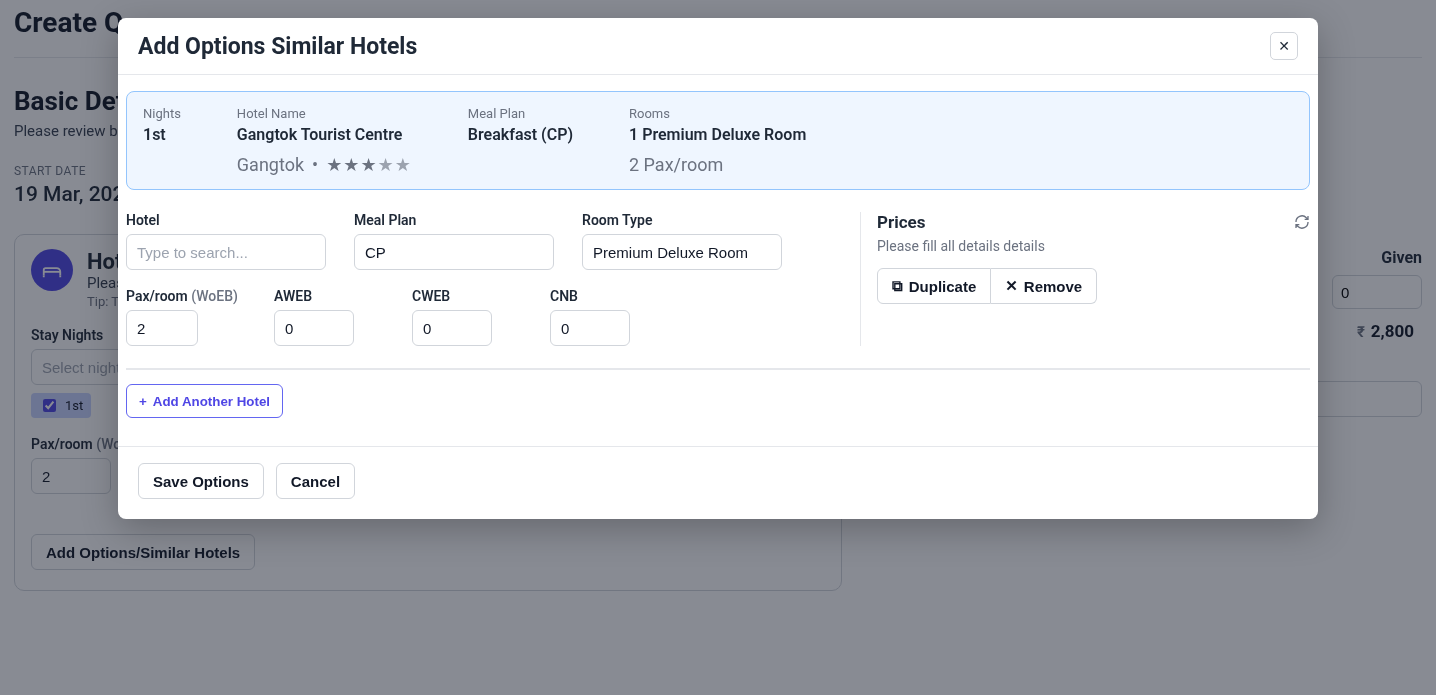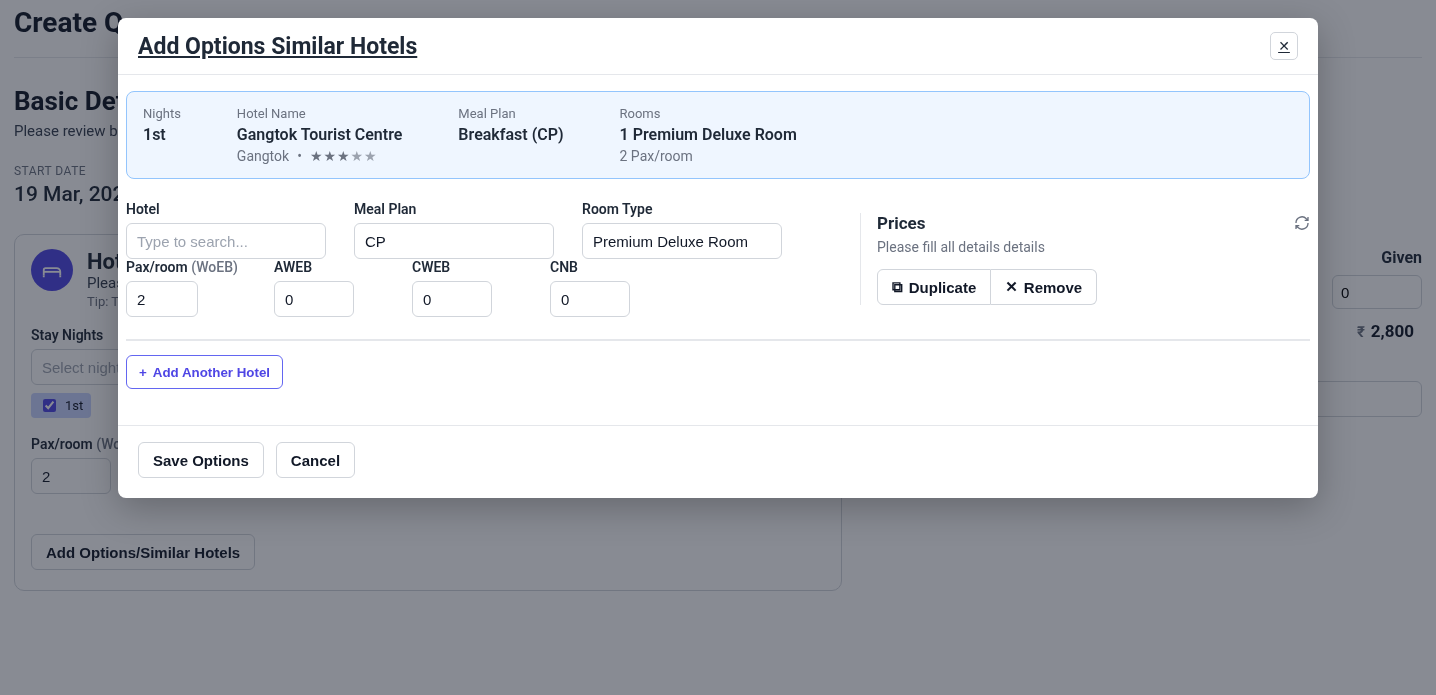--- a/index.html
+++ b/index.html
@@ -149,21 +149,20 @@
     width: 1200px;
     margin-top: 18px;
     background: #fff;
     border-radius: 8px;
     box-shadow: 0 10px 36px rgba(0,0,0,0.25);
   }
   .modal-head {
     display: flex; align-items: center; justify-content: space-between;
     padding: 14px 20px;
     border-bottom: 1px solid #e5e7eb;
-    text-decoration: underline;
   }
   .modal-title { font-size: 23px; font-weight: 700; }
   .close-btn {
     width: 28px; height: 28px;
     border: 1px solid #d1d5db;
     border-radius: 5px;
     display: inline-flex; align-items: center; justify-content: center;
     cursor: pointer;
     background: #fff;
   }
@@ -172,26 +171,26 @@
   .summary-card {
     border: 1px solid #93c5fd;
     background: #eff6ff;
     border-radius: 8px;
     padding: 14px 16px;
     display: flex;
     gap: 56px;
   }
   .sc-label { font-size: 13px; color: #6b7280; }
   .sc-value { font-size: 16px; font-weight: 600; margin-top: 4px; }
-  .sc-sub { font-size: 14px; color: #6b7280; margin-top: 4px; display: flex; align-items: center; gap: 8px;}
+  .sc-sub { font-size: 18px; color: #6b7280; margin-top: 10px; display: flex; align-items: center; gap: 8px;}
   .stars { color: #9ca3af; letter-spacing: 1px; }
   .stars .filled { color: #6b7280; }
 
   .form-grid {
-    display: flex; gap: 20px; margin-top: 22px; align-items: center;
+    display: flex; gap: 20px; margin-top: 22px;
   }
   .form-left { flex: 1; }
   .form-right {
     width: 450px;
     border-left: 1px solid #e5e7eb;
     padding-left: 16px;
   }
   .fields-row { display: flex; gap: 28px; }
   .field-label { font-size: 14px; font-weight: 600; margin-bottom: 6px; }
 
@@ -211,21 +210,21 @@
     background: #fff;
     display: inline-flex; align-items: center; gap: 6px;
     height: 34px; padding: 0 12px;
     border-radius: 6px; font-weight: 600;
     cursor: pointer;
   }
 
   .modal-foot {
     border-top: 1px solid #e5e7eb;
     padding: 16px 20px 20px;
-    margin-top: 36px;
+    margin-top: 28px;
     display: flex; gap: 12px;
   }
 
   svg { display: block; }
 </style>
 </head>
 <body>
 
 <div class="page">
   <h1>Create Q</h1>
@@ -369,21 +368,21 @@
             <div class="col w200">
               <div class="field-label">Meal Plan</div>
               <input class="input" value="CP" style="">
             </div>
             <div class="col w200">
               <div class="field-label">Room Type</div>
               <input class="input" value="Premium Deluxe Room" style="">
             </div>
           </div>
 
-          <div class="fields-row" style="">
+          <div class="fields-row" style="margin-top:18px;">
             <div class="col" style="width:120px;">
               <div class="field-label">
                 <span>Pax/room</span>
                 <span class="muted">(WoEB)</span>
               </div>
               <input class="input" style="width: 72px;" value="2">
             </div>
             <div class="col" style="width:110px;">
               <div class="field-label">AWEB</div>
               <input class="input" style="width: 80px;" value="0">

